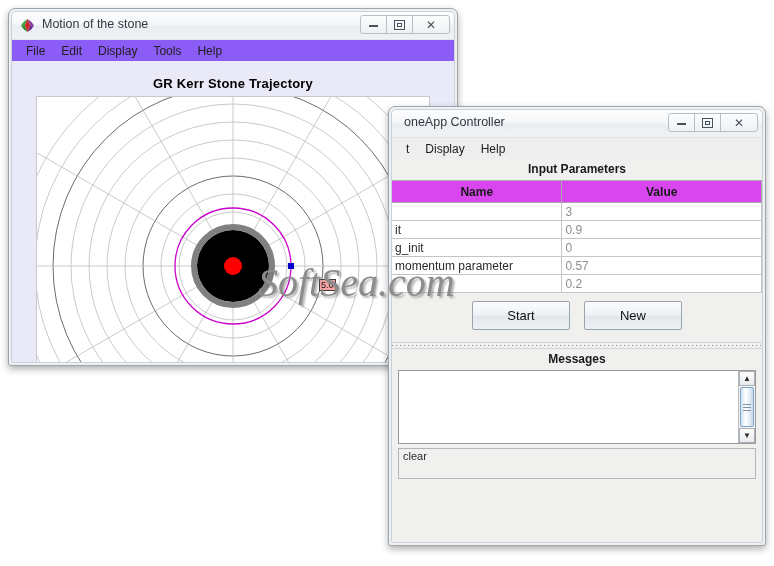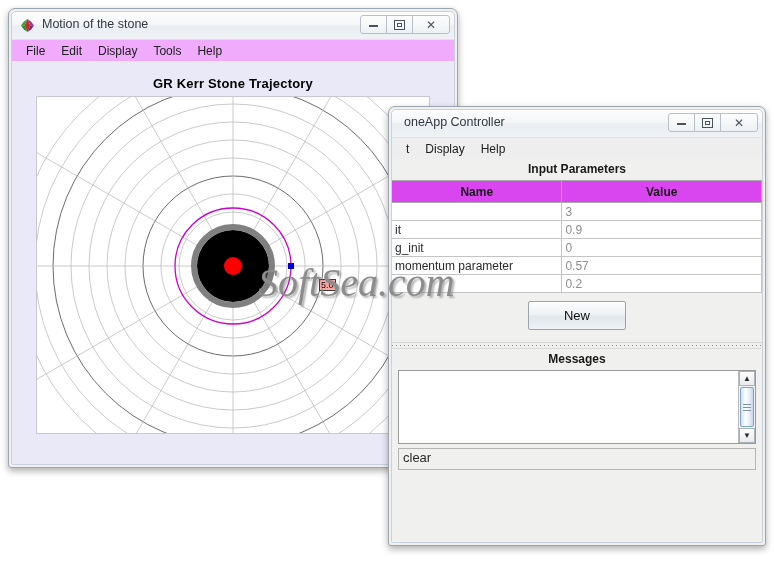--- a/index.html
+++ b/index.html
@@ -52,34 +52,34 @@
   }
   .winbtn:first-child { border-radius:3px 0 0 3px; }
   .winbtn:last-child  { border-radius:0 3px 3px 0; width:38px; }
   .gl-min { width:9px; height:3px; border:1px solid #46525c; border-top:none; border-left:none; border-right:none; border-bottom-width:2px;}
   .gl-max { width:9px; height:8px; border:1px solid #46525c; position:relative; }
   .gl-max:after{content:"";position:absolute;left:2px;top:2px;right:2px;bottom:2px;border:1px solid #46525c;}
   .gl-close { font-size:12px; color:#46525c; line-height:1; font-family:"DejaVu Sans",sans-serif; }
 
   .menubar {
     height:21px;
-    background:#f0abfc;
+    background:#8b5cf6;
     border-bottom:1px solid #d6d6d6;
     display:flex; align-items:center;
     padding-left:6px;
   }
   .menubar.plain { background:#eeeeee; }
   .menu-item {
     font-size:12px; color:#202020;
     padding:2px 8px;
     cursor:default;
   }
 
   
-  #win-plot { left:8px; top:8px; width:450px; height:460px; }
+  #win-plot { left:8px; top:8px; width:450px; height:358px; }
   .plot-panel {
     position:absolute; left:0; top:0; right:0; bottom:0;
     background:#e9e9f8;
     padding:8px;
     box-sizing:border-box;
   }
   .plot-title {
     text-align:center;
     font-size:13px; font-weight:bold; color:#000;
     letter-spacing:0.2px;
@@ -183,24 +183,24 @@
     margin:1px; height:42px;
     background:linear-gradient(to right,#cfe0f0 0%,#ffffff 38%,#e6eef7 70%,#c3d6ea 100%);
     border:1px solid #7fa4c8; border-radius:2px;
     display:flex;align-items:center;justify-content:center;
   }
   .grip { width:8px; }
   .grip i { display:block; height:1px; background:#7f93a6; margin:2px 0; }
   .strack { flex:1; background:#f4f4f4; }
   .clear-bar {
     margin:4px 6px 0 6px;
-    height:22px;
+    height:31px;
     background:#f0f0ee;
     border:1px solid #b5b5b5;
-    font-size:13px; color:#2a2a2a;
+    font-size:11px; color:#2a2a2a;
     padding:1px 4px;
     box-sizing:border-box;
   }
 
   
   .watermark {
     position:absolute;
     left:258px; top:259px;
     font-family:Liberation Serif, serif;
     font-style:italic;
@@ -351,20 +351,21 @@
                 <td>0.57</td>
               </tr>
               <tr>
                 <td class="pname"></td>
                 <td>0.2</td>
               </tr>
             </tbody>
         </table>
 
         <div class="btn-row" style="position:relative;">
+          <div class="jbutton">Start</div>
           <div class="jbutton">New</div>
         </div>
 
         <div class="splitter" style="margin-top:12px;"></div>
 
         <div class="section-label">Messages</div>
 
         <div class="msg-area">
           <div style="padding:3px 20px 3px 4px;font-size:11.5px;color:#222;white-space:pre-wrap;"></div>
           <div class="vscroll">

